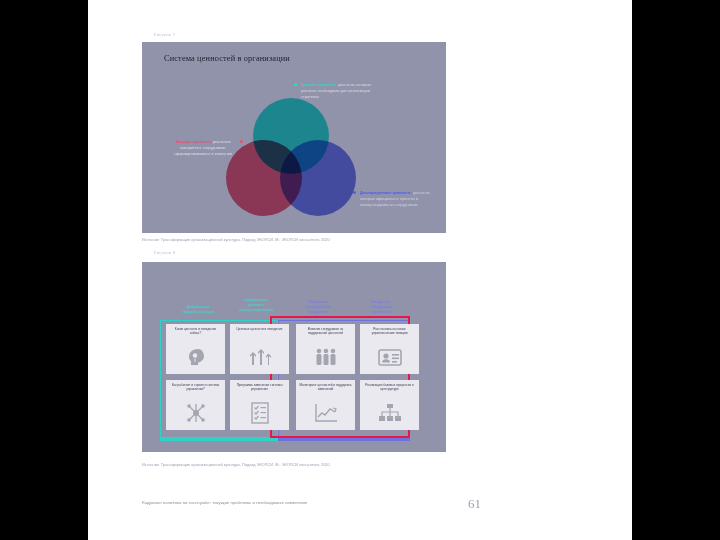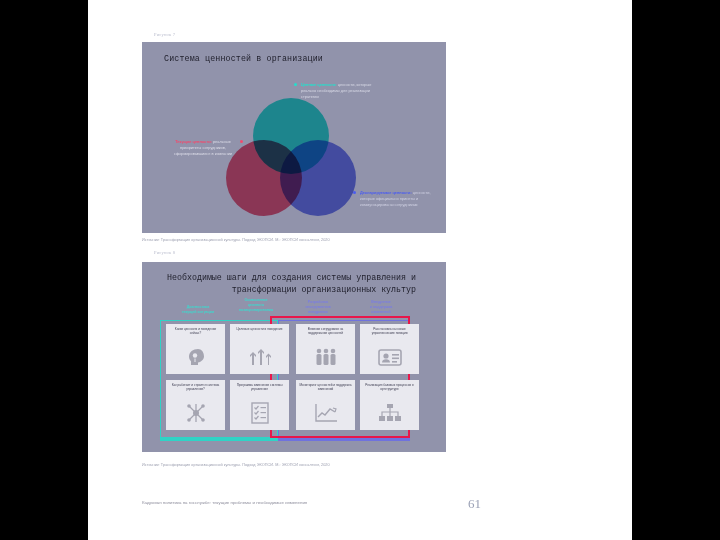--- a/index.html
+++ b/index.html
@@ -3,21 +3,21 @@
 <meta charset="utf-8">
 <style>
   html,body{margin:0;padding:0;background:#000;}
   body{width:720px;height:540px;overflow:hidden;font-family:"Liberation Serif",serif;}
   #viewport{position:relative;width:720px;height:540px;background:#000;}
   #page{position:absolute;left:88px;top:0;width:544px;height:540px;background:#ffffff;}
 
   .tiny-label{position:absolute;font-family:"Liberation Serif",serif;font-size:4.5px;color:#b9bccd;letter-spacing:.2px;}
 
   .slide{position:absolute;background:#9193ab;}
-  .slide-title{position:absolute;font-family:Liberation Mono, monospace;color:#2b2b3a;text-align:right;}
+  .slide-title{position:absolute;font-family:Liberation Serif, serif;color:#2b2b3a;}
 
   
   #slide1{left:54px;top:42px;width:304px;height:191px;}
   #s1title{left:22px;top:12px;font-size:8.3px;color:#22222f;letter-spacing:.15px;}
 
   .venn-wrap{position:absolute;left:84px;top:56px;width:130px;height:120px;}
   .venn-c{position:absolute;width:76px;height:76px;border-radius:50%;mix-blend-mode:multiply;}
   .venn-top{left:27px;top:0;background:#21e5cf;opacity:.92;}
   .venn-left{left:0;top:42px;background:#ef3a63;opacity:.82;}
   .venn-right{left:54px;top:42px;background:#3f52e8;opacity:.72;}
@@ -96,21 +96,20 @@
       <div class="callout" id="co-right">
         <span class="hl">Декларируемые ценности:</span><span> ценности, которые официально приняты и коммуницированы сотрудникам</span>
       </div>
     </div>
 
     <div class="source" style="left:54px;top:238px;">Источник: Трансформация организационной культуры. Подход ЭКОПСИ. М.: ЭКОПСИ консалтинг, 2020</div>
 
     <div class="tiny-label" style="left:66px;top:250px;">Рисунок 8</div>
 
     <div class="slide" id="slide2">
-      <div class="slide-title" id="s2title">Необходимые шаги для создания системы управления  и трансформации организационных культур</div>
 
       <div class="colhead teal" style="left:28px;top:43px;width:56px;">Диагностика<br>текущей ситуации</div>
       <div class="colhead teal" style="left:86px;top:36px;width:56px;">Осмысление<br>целевого<br>позиционирования</div>
       <div class="colhead violet" style="left:148px;top:38px;width:56px;">Разработка<br>инструментов<br>внедрения</div>
       <div class="colhead violet" style="left:210px;top:38px;width:58px;">Внедрение<br>и поддержка<br>изменений</div>
 
       <div class="tealbox"></div>
       <div class="violetline"></div>
       <div class="redbox"></div>
 

